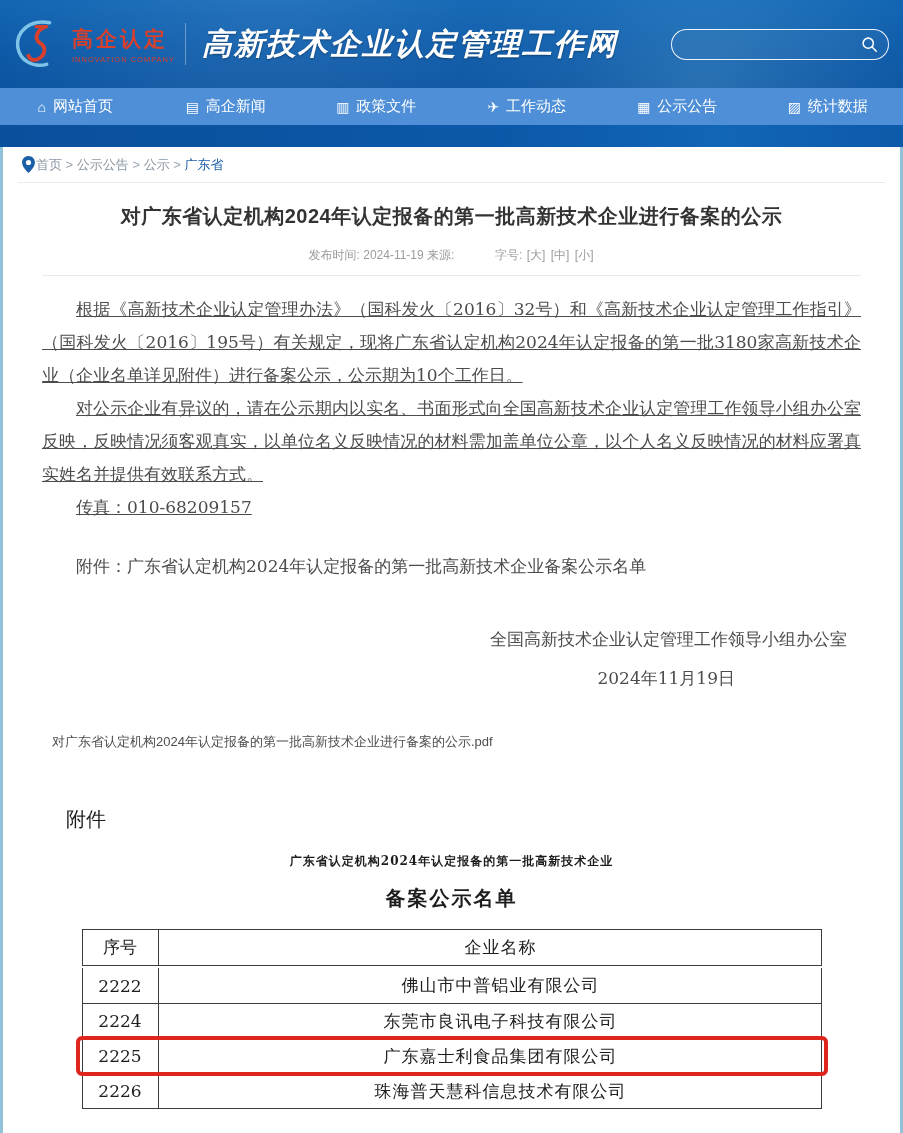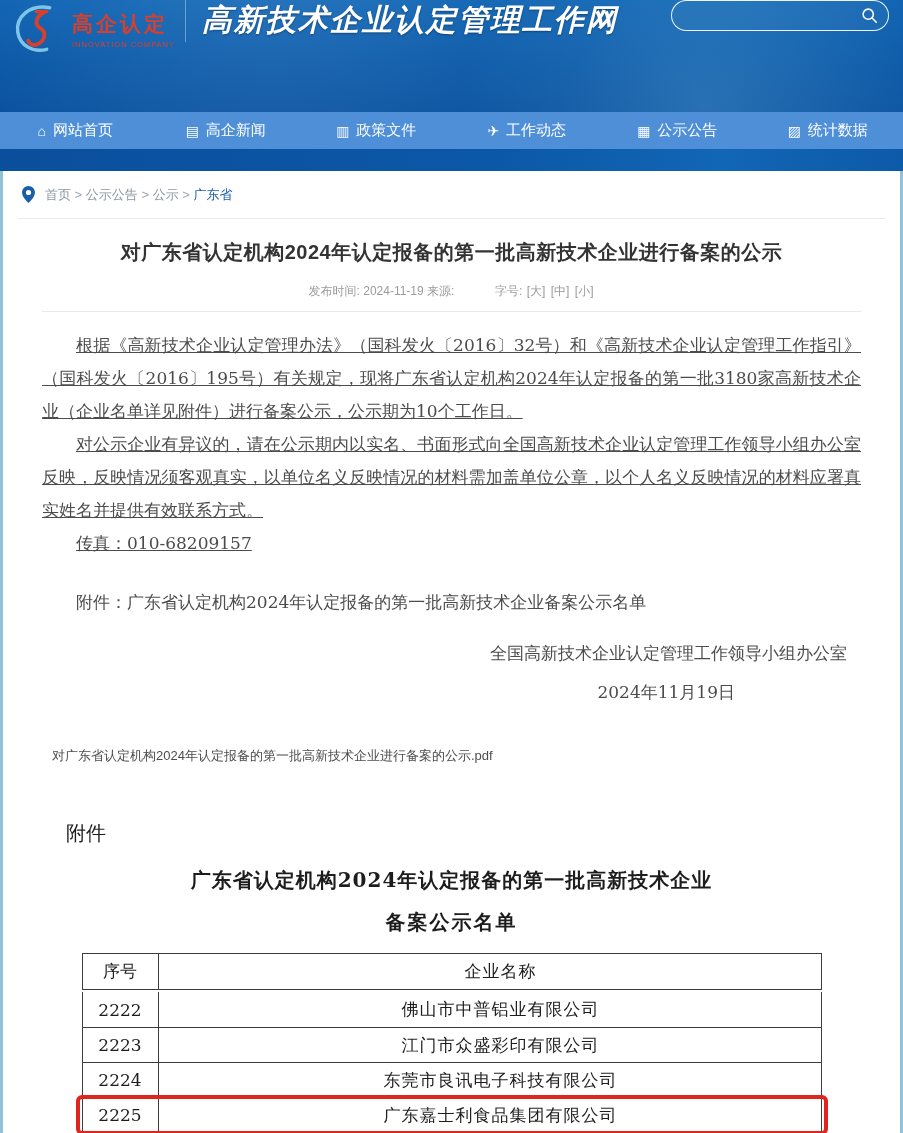--- a/index.html
+++ b/index.html
@@ -2,21 +2,21 @@
 <html><head>
 <meta charset="utf-8">
 <style>
   * { margin:0; padding:0; box-sizing:border-box; }
   html,body { background:#e9eef2; }
   body { font-family:"Liberation Sans","DejaVu Sans",sans-serif; }
   .page { position:relative; width:903px; height:1133px; margin:0 auto; background:#fff; overflow:hidden; }
 
   
   .site-header {
-    height:112px; display:flex; align-items:flex-start; padding:0 14px 0 10px;
+    height:88px; display:flex; align-items:center; padding:0 14px 0 10px;
     background:
       radial-gradient(circle at 78% 95%, rgba(120,190,230,0.28), transparent 34%),
       radial-gradient(circle at 30% -40%, rgba(150,200,240,0.18), transparent 50%),
       linear-gradient(180deg,#0f63b2 0%, #0b57a6 60%, #0a529f 100%);
   }
   .logo { display:flex; align-items:center; gap:4px; cursor:pointer; }
   .logo-mark { width:58px; height:58px; flex:0 0 auto; }
   .logo-text-cn { color:#d8402c; font-size:21px; font-weight:bold; letter-spacing:3px; }
   .logo-text-en { color:#d8402c; font-size:7.5px; letter-spacing:1px; margin-top:2px; }
   .header-vdiv { width:1px; height:42px; background:rgba(255,255,255,0.35); margin:0 16px 0 10px; }
@@ -31,44 +31,44 @@
   
   .main-nav { height:37px; background:#4e8fd7; display:flex; align-items:stretch; }
   .nav-item { flex:1; display:flex; align-items:center; justify-content:center; gap:7px; color:#fff; font-size:15px; cursor:pointer; white-space:nowrap; }
   .nav-item .nav-glyph { font-size:14px; line-height:1; }
   .nav-substrip { height:22px; background:linear-gradient(90deg,#0a4f9c 0%,#0c58a8 55%,#1166b5 80%,#0d5aa9 100%); }
 
   
   .content { border-left:3px solid #92c2da; border-right:3px solid #92c2da; height:986px; background:#fff; padding:0 15px; }
 
   
-  .breadcrumb { height:48px; display:flex; align-items:center; gap:10px; font-size:13px; color:#8a97a3; border-bottom:1px solid #e4ebf1; padding:0 4px; }
+  .breadcrumb { height:36px; display:flex; align-items:center; gap:1px; font-size:13px; color:#8a97a3; border-bottom:1px solid #e4ebf1; padding:0 4px; }
   .crumb { color:#8a97a3; cursor:pointer; text-decoration:none; }
   .crumb-sep { color:#9aa6b1; }
   .crumb.active { color:#1b5fa8; }
   .pin-icon { width:13px; height:17px; }
 
   
   .article-title { margin-top:20px; text-align:center; font-size:20px; font-weight:bold; color:#333; letter-spacing:0.5px; }
   .article-meta { margin-top:17px; text-align:center; font-size:12px; color:#9b9b9b; }
   .article-meta .m-gap { display:inline-block; width:34px; }
   .fontsize-opt { cursor:pointer; margin:0 1px; }
   .meta-divider { border-bottom:1px solid #e9e9e9; margin:11px 24px 0; }
 
   .article-body { margin:17px 24px 0; font-family:"DejaVu Serif","Liberation Serif",serif; font-size:17px; color:#4c4c4c; line-height:33px; text-align:justify; }
   .article-body p.indent { text-indent:2em;text-decoration:underline; }
   .attachment-line { margin-top:26px; text-indent:2em; }
-  .sig-line { margin-top:18px; text-align:right; padding-right:14px; }
+  .sig-line { margin-top:40px; text-align:right; padding-right:14px; }
   .date-line { margin-top:6px; text-align:right; padding-right:126px; }
   .pdf-link { display:inline-block; margin:30px 0 0 10px; font-family:"Liberation Sans","DejaVu Sans",sans-serif; font-size:13px; color:#4d4d4d; cursor:pointer; }
 
   
   .attach-section { margin-top:48px; font-family:"DejaVu Serif","Liberation Serif",serif; color:#1d1d1d; }
   .attach-label { font-size:20px; margin-left:48px; }
-  .attach-title1 { margin-top:20px; text-align:center; font-size:20px; font-weight:bold; letter-spacing:1px; }
+  .attach-title1 { margin-top:20px; text-align:center; font-size:12px; font-weight:bold; letter-spacing:1px; }
   .attach-title2 { margin-top:15px; text-align:center; font-size:20px; font-weight:bold; letter-spacing:2px; }
 
   .company-table { width:740px; margin:17px auto 0; position:relative; font-size:17px; }
   .thead { display:flex; border:1px solid #3c3c3c; height:37px; }
   .tbody { border:1px solid #3c3c3c; border-top:none; margin-top:2px; }
   .trow { display:flex; height:35px; }
   .trow + .trow { border-top:1px solid #3c3c3c; }
   .td { display:flex; align-items:center; justify-content:center; }
   .td.no { width:76px; border-right:1px solid #3c3c3c; flex:0 0 auto; }
   .td.name { flex:1; letter-spacing:1px;padding-left:22px; }
@@ -175,24 +175,20 @@
         <div class="thead">
           <div class="td no">序号</div>
           <div class="td name">企业名称</div>
         </div>
         <div class="tbody">
             <div class="trow">
               <div class="td no">2222</div>
               <div class="td name">佛山市中普铝业有限公司</div>
             </div>
             <div class="trow">
-              <div class="td no">2223</div>
-              <div class="td name">江门市众盛彩印有限公司</div>
-            </div>
-            <div class="trow">
               <div class="td no">2224</div>
               <div class="td name">东莞市良讯电子科技有限公司</div>
             </div>
             <div class="trow highlight">
               <div class="td no">2225</div>
               <div class="td name">广东嘉士利食品集团有限公司</div>
             </div>
             <div class="trow">
               <div class="td no">2226</div>
               <div class="td name">珠海普天慧科信息技术有限公司</div>

